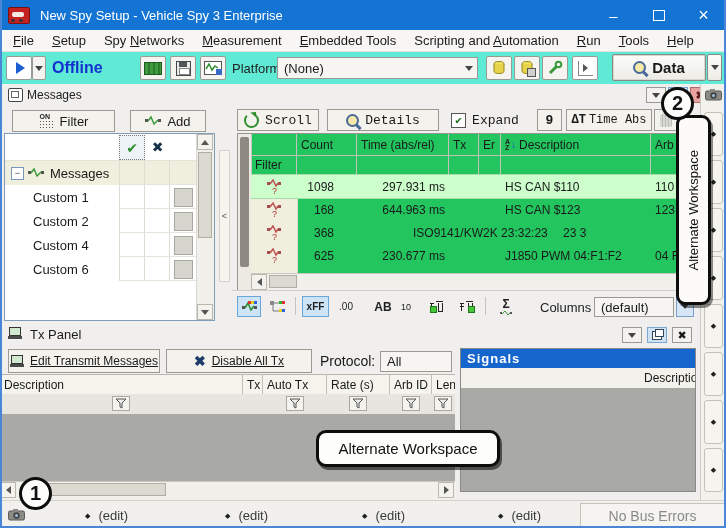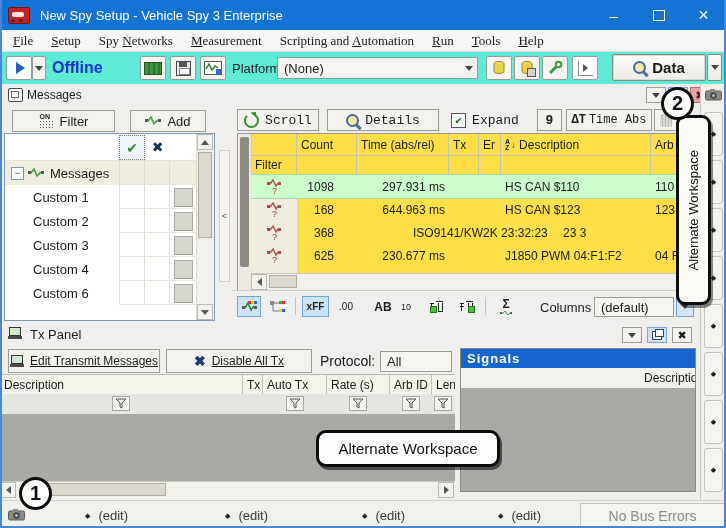--- a/index.html
+++ b/index.html
@@ -16,21 +16,21 @@
     margin-left:8px;position:relative;}
   .app-icon::after{content:'';position:absolute;left:3px;top:4px;width:12px;height:5px;background:#f3e9e2;border-radius:2px;}
   .app-icon::before{content:'';position:absolute;left:2px;bottom:1px;width:4px;height:3px;background:#333;border-radius:50%;box-shadow:8px 0 0 #333;}
   .title-text{color:#fff;margin-left:10px;font-size:13px;}
   .win-btn{width:45px;height:30px;display:flex;align-items:center;justify-content:center;color:#fff;font-size:15px;}
   .win-btn .maxbox{width:10px;height:9px;border:1px solid #fff;}
   .tspace{flex:1;}
 
   
   .menubar{position:absolute;left:0;top:30px;width:726px;height:22px;background:#f7f6f5;
-    display:flex;align-items:center;padding-left:4px;box-sizing:border-box;border-bottom:1px solid #e3e2df;font-family:Liberation Serif, serif;}
+    display:flex;align-items:center;padding-left:4px;box-sizing:border-box;border-bottom:1px solid #e3e2df;}
   .menu-item{padding:2px 9px;white-space:nowrap;}
 
   
   .toolbar{position:absolute;left:0;top:52px;width:726px;height:32px;background:#5eead4;border-bottom:1px solid #d8d7d2;}
   .tb{position:absolute;box-sizing:border-box;border:1px solid #9a9a94;background:#f5f4f0;border-radius:2px;
     display:flex;align-items:center;justify-content:center;}
   .play-btn{left:6px;top:4px;width:26px;height:24px;background:#fff;}
   .play-tri{width:0;height:0;border-left:9px solid #1b5fd0;border-top:6px solid transparent;border-bottom:6px solid transparent;margin-left:2px;}
   .play-drop{left:32px;top:4px;width:14px;height:24px;}
   .caret{width:0;height:0;border-left:4px solid transparent;border-right:4px solid transparent;border-top:5px solid #444;}
@@ -98,21 +98,21 @@
 
   
   .mon-tb .push-btn{top:109px;height:22px;font-family:Liberation Mono, monospace;}
   .scroll-ic{width:11px;height:11px;border:2px solid #2f8f2f;border-top-color:transparent;border-radius:50%;position:relative;}
   .scroll-ic::after{content:'';position:absolute;top:-7px;right:-3px;border:4px solid transparent;border-bottom-color:#2f8f2f;transform:rotate(40deg);}
   .checkbox{width:13px;height:13px;border:1px solid #555;background:#fff;display:flex;align-items:center;justify-content:center;
     font-size:11px;color:#1a6a1a;font-weight:bold;}
   .hand-ic{width:12px;height:13px;border-radius:3px 3px 2px 2px;background:repeating-linear-gradient(90deg,#d8d8d2 0 2px,#bcbcb6 2px 3px);}
 
   
-  .mtable{position:absolute;left:237px;top:133px;width:461px;height:157px;background:#fde047;border-top:1px solid #96968e;border-left:1px solid #96968e;box-sizing:border-box;overflow:hidden;text-decoration:underline;}
+  .mtable{position:absolute;left:237px;top:133px;width:461px;height:157px;background:#22c55e;border-top:1px solid #96968e;border-left:1px solid #96968e;box-sizing:border-box;overflow:hidden;text-decoration:underline;}
   .left-strip{position:absolute;left:0;top:0;bottom:0;width:13px;background:#eceae2;border-right:1px solid #c8c7c0;}
   .left-thumb{position:absolute;left:2px;top:3px;width:9px;height:130px;background:#8e8a82;border-radius:2px;}
   .mhead,.mfilter,.mrow{position:absolute;left:13px;display:flex;}
   .mhead{top:0;height:22px;}
   .mfilter{top:22px;height:19px;}
   .mc{box-sizing:border-box;border-right:1px solid #c4c3ba;border-bottom:1px solid #c4c3ba;display:flex;align-items:center;padding:0 4px;white-space:nowrap;overflow:hidden;font-size:12px;}
   .w-icon{width:46px;} .w-count{width:60px;} .w-time{width:92px;} .w-tx{width:30px;} .w-er{width:22px;} .w-desc{width:150px;} .w-arb{width:60px;}
   .beige-col{position:absolute;left:13px;top:41px;width:46px;height:98px;background:#f0eedd;border-right:1px solid #d8d6c8;}
   .mrow{height:23px;}
   .mrow .mc{border-right:none;border-bottom:none;}
@@ -201,20 +201,21 @@
         <span class="maxbox"></span>
       </div>
     <div class="win-btn" style="font-size:18px;">×</div>
   </div>
 
   <div class="menubar" id="menubar">
       <div class="menu-item"><u>F</u>ile</div>
       <div class="menu-item"><u>S</u>etup</div>
       <div class="menu-item">Spy <u>N</u>etworks</div>
       <div class="menu-item"><u>M</u>easurement</div>
+      <div class="menu-item"><u>E</u>mbedded Tools</div>
       <div class="menu-item">Scripting and <u>A</u>utomation</div>
       <div class="menu-item"><u>R</u>un</div>
       <div class="menu-item"><u>T</u>ools</div>
       <div class="menu-item"><u>H</u>elp</div>
     </div>
 
   <div class="toolbar">
     <div class="tb play-btn">
         <span class="play-tri"></span>
       </div>
@@ -334,28 +335,20 @@
         <div class="trow">
           <span class="tlabel custom-label">Custom 1</span>
           <span class="tcell tc1"></span>
           <span class="tcell tc2"></span>
           <span class="tcell tc3">
             <span class="gray-chip"></span>
           </span>
         </div>
         <div class="trow">
           <span class="tlabel custom-label">Custom 2</span>
-          <span class="tcell tc1"></span>
-          <span class="tcell tc2"></span>
-          <span class="tcell tc3">
-            <span class="gray-chip"></span>
-          </span>
-        </div>
-        <div class="trow">
-          <span class="tlabel custom-label">Custom 3</span>
           <span class="tcell tc1"></span>
           <span class="tcell tc2"></span>
           <span class="tcell tc3">
             <span class="gray-chip"></span>
           </span>
         </div>
         <div class="trow">
           <span class="tlabel custom-label">Custom 4</span>
           <span class="tcell tc1"></span>
           <span class="tcell tc2"></span>

